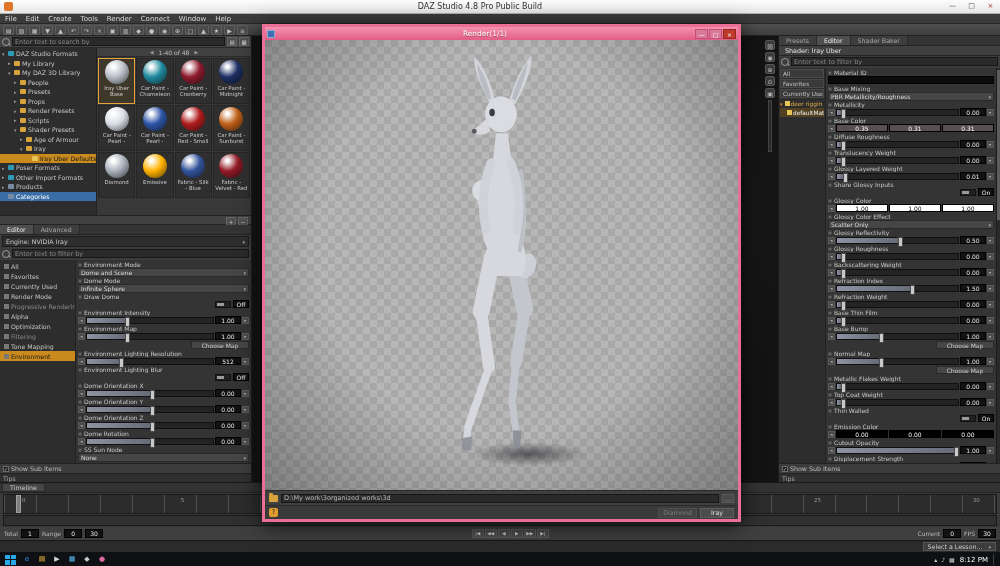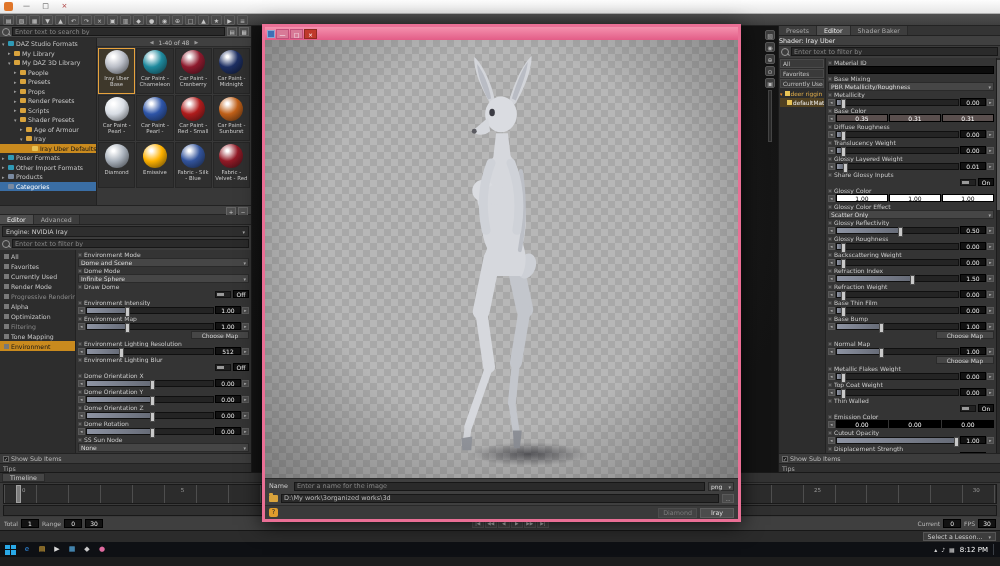--- a/index.html
+++ b/index.html
@@ -111,21 +111,21 @@
   .tips-bar{height:9px;background:#2f2f2f;border-top:1px solid #222;display:flex;align-items:center;padding:0 3px;font-size:6.3px;color:#a8a8a8}
 
   
   .viewport{flex:1;position:relative;min-width:0;background:radial-gradient(ellipse at 50% 40%, #242424, #131313 78%)}
   .vp-tools{position:absolute;top:4px;right:3px;display:flex;flex-direction:column;gap:2px}
   .vp-tool{width:10px;height:10px;background:#3c3c3c;border:1px solid #585858;border-radius:2px;color:#bbb;font-size:6px;line-height:9px;text-align:center}
   .vp-scroll{position:absolute;top:64px;right:6px;width:4px;height:52px;background:#2a2a2a;border:1px solid #444}
 
   
   .panel-right{width:222px;background:#3c3c3c;border-left:1px solid #1b1b1b;display:flex;flex-direction:column}
-  .shader-row{height:10px;background:#404040;border-bottom:1px solid #242424;display:flex;align-items:center;padding:0 0;font-size:6.4px;color:#e2e2e2}
+  .shader-row{height:10px;background:#404040;border-bottom:1px solid #242424;display:flex;align-items:center;padding:0 6px;font-size:6.4px;color:#e2e2e2}
   .pr-body{flex:1;display:flex;min-height:0}
   .pr-quick{width:47px;background:#2d2d2d;border-right:1px solid #222;overflow:hidden;padding:1px}
   .qrow{height:9px;margin-bottom:1px;background:#3a3a3a;border:1px solid #4a4a4a;color:#c6c6c6;font-size:5.8px;line-height:8px;padding:0 2px;white-space:nowrap;overflow:hidden}
   .qtree-row{height:9px;display:flex;align-items:center;gap:1px;font-size:5.8px;color:#e8b24a;white-space:nowrap;overflow:hidden}
   .qtree-row.root::before{content:"▾";color:#e8882a;font-size:5px;margin-right:1px}
   .qtree-row.child{padding-left:7px;color:#f0f0f0;background:#514121}
   .qico{width:5px;height:5px;background:#e8c355;flex:none}
   .vscroll{width:4px;background:#2a2a2a;border-left:1px solid #1c1c1c;position:relative}
   .vthumb{position:absolute;top:2px;left:0;right:0;height:38%;background:#5c5c5c}
 
@@ -183,28 +183,40 @@
   .btn.disabled{color:#7b7b7b;background:#434343;border-color:#4d4d4d}
   .btn.first{margin-left:auto}
 </style>
 </head>
 <body>
 
 <div id="screen">
 
   <div class="titlebar">
     <span class="tb-appicon"></span>
+    <span class="tb-title">DAZ Studio 4.8 Pro Public Build</span>
     <div style="display:flex">
 
     <span class="tb-btn">—</span>
         <span class="tb-btn">□</span>
         <span class="tb-btn k-close">×</span>
       </div>
   </div>
 
+  <div class="menubar">
+
+  <span class="menu-item">File</span>
+      <span class="menu-item">Edit</span>
+      <span class="menu-item">Create</span>
+      <span class="menu-item">Tools</span>
+      <span class="menu-item">Render</span>
+      <span class="menu-item">Connect</span>
+      <span class="menu-item">Window</span>
+      <span class="menu-item">Help</span>
+    </div>
 
   <div class="toolbar">
 
   <span class="tool">▤</span>
       <span class="tool">▧</span>
       <span class="tool">▦</span>
       <span class="tool">▼</span>
       <span class="tool">▲</span>
       <span class="tool">↶</span>
       <span class="tool">↷</span>
@@ -1076,20 +1088,21 @@
           <span>▦</span>
         </div>
       <span class="time">8:12 PM</span>
       <span class="showdesk"></span>
     </div>
   </div>
 
   <div class="rdialog">
     <div class="rd-title">
       <span class="rico"></span>
+      <span class="rtitle">Render(1/1)</span>
       <div style="display:flex;gap:1px">
 
       <span class="rd-btn">—</span>
           <span class="rd-btn">□</span>
           <span class="rd-btn k-close">×</span>
         </div>
     </div>
     <div class="rd-canvas">
       <div class="char-shadow"></div>
       <svg class="char" viewBox="0 0 150 430" xmlns="http://www.w3.org/2000/svg">
@@ -1130,28 +1143,20 @@
         <path d="M86,47 C90,33 96,18 102,10 C101,22 95,36 90,49 Z" fill="#b9bcc4"></path>
 
         <ellipse cx="75" cy="63" rx="16" ry="18" fill="#dadce1"></ellipse>
         <path d="M62,66 L47,79 C49,85 58,85 64,80 Z" fill="#d6d8dd"></path>
         <circle cx="48" cy="80" r="2.5" fill="#5a5a60"></circle>
         <ellipse cx="66" cy="61" rx="2.8" ry="3.8" fill="#3c3c44"></ellipse>
       </svg>
     </div>
     <div class="rd-form">
       <div class="rd-row">
-        <span class="rd-label">Name</span>
-        <input class="txt-input" placeholder="Enter a name for the image" style="">
-        <span class="fmt">
-          <span>png</span>
-          <span class="dd-arrow"></span>
-        </span>
-      </div>
-      <div class="rd-row">
         <span class="folder-ico"></span>
         <input class="txt-input" value="D:\My work\3organized works\3d" style="">
         <span class="dots-btn">...</span>
       </div>
     </div>
     <div class="rd-foot">
       <span class="help-btn">?</span>
       <span class="btn disabled first">Diamond</span>
       <span class="btn">Iray</span>
     </div>

